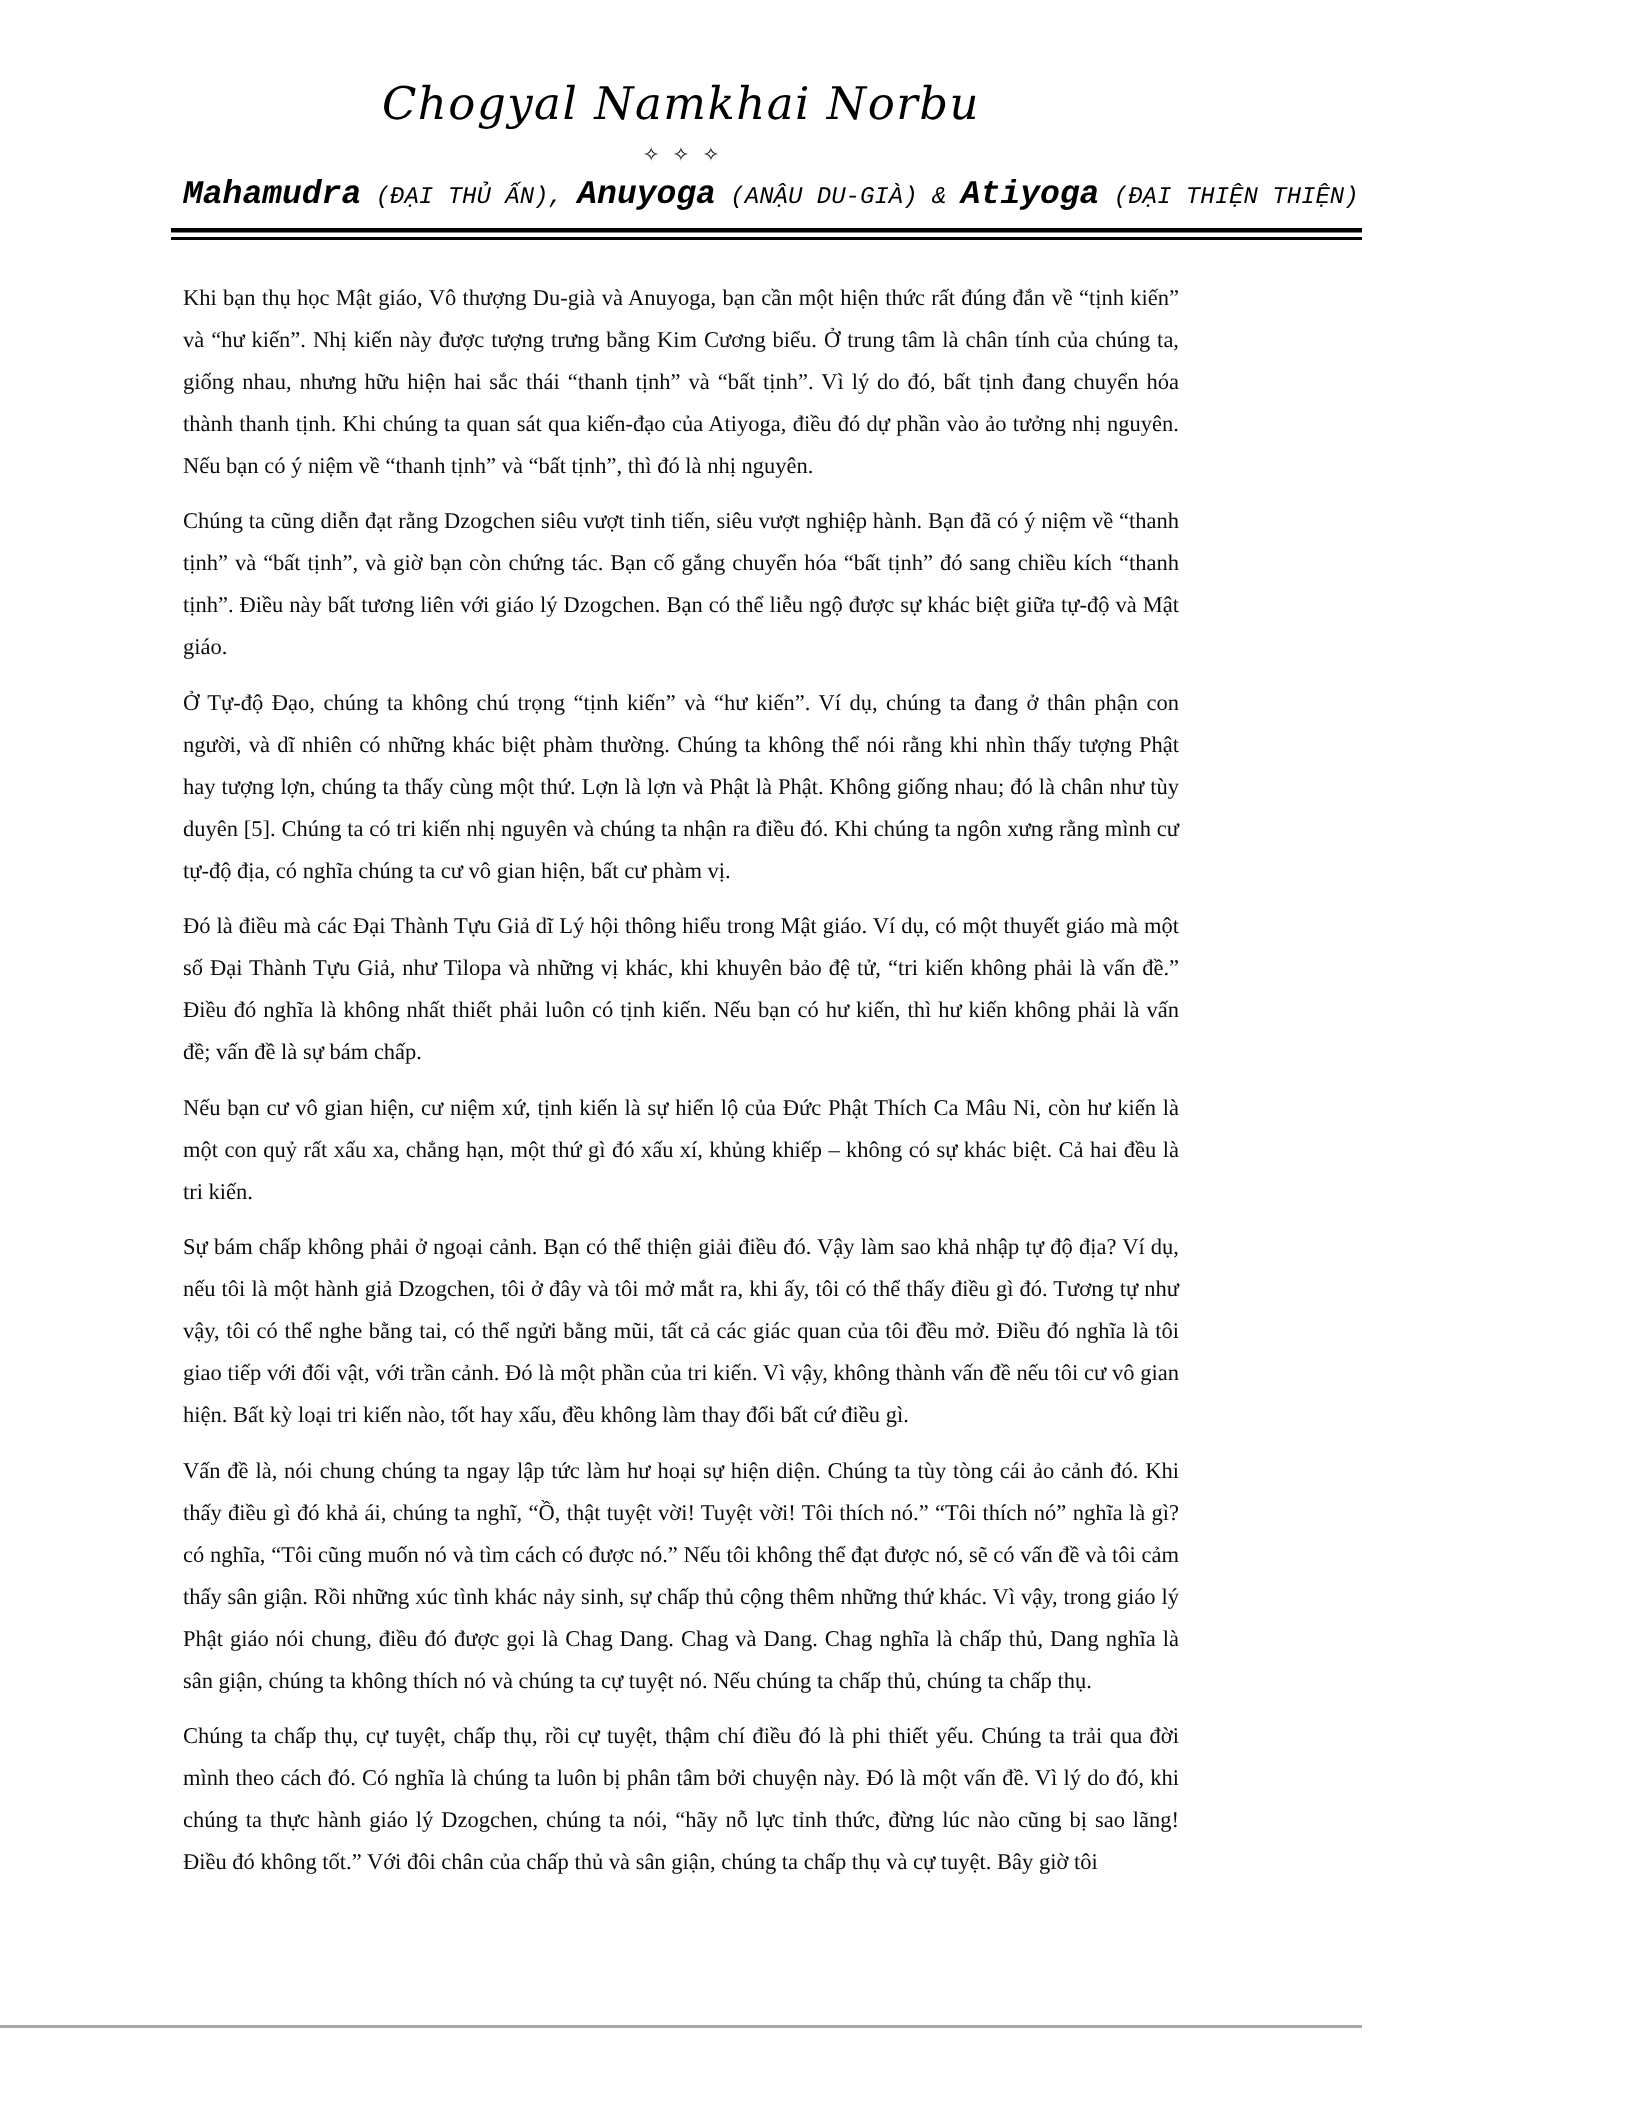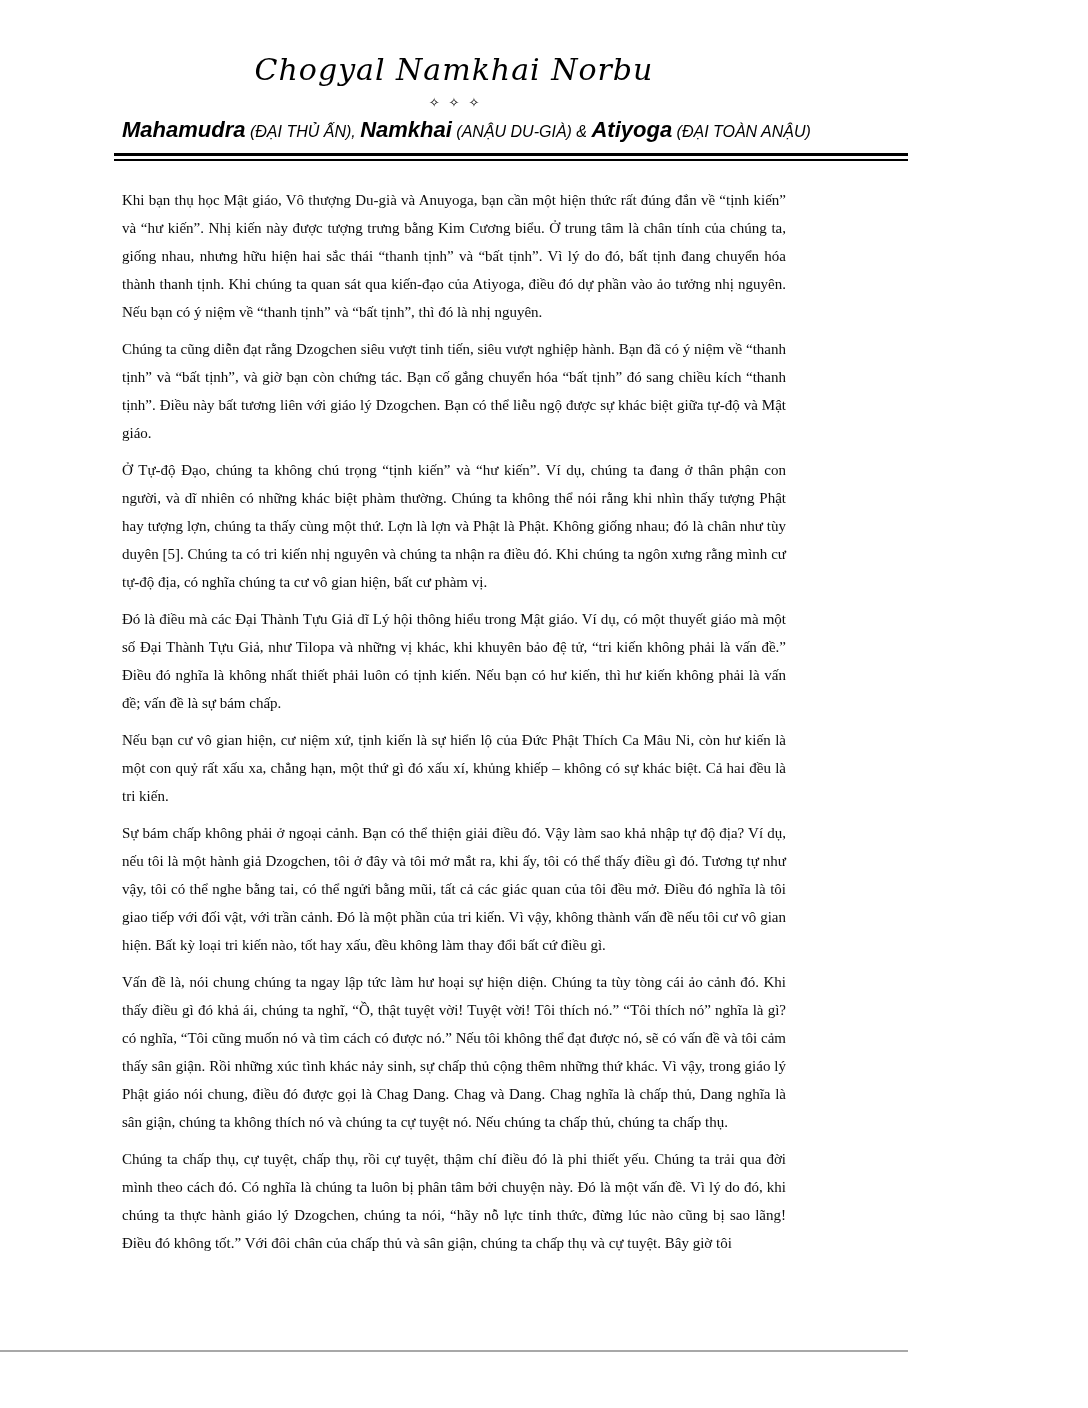--- a/index.html
+++ b/index.html
@@ -27,27 +27,27 @@
     letter-spacing:9px;
     padding-left:9px; 
     color:#000;
   }
   .subtitle{
     margin-top:6px;
     color:#000;
     white-space:nowrap;
   }
   .subtitle .script{
-    font-family:Liberation Sans, sans-serif;
+    font-family:Liberation Mono, monospace;
     font-style:italic;
     font-weight:bold;
     font-size:22px;
   }
   .subtitle .caps{
-    font-family:Liberation Sans, sans-serif;
+    font-family:Liberation Mono, monospace;
     font-style:italic;
     font-size:16px;
   }
   .rule{
     margin-top:10px;
     margin-left:-8px;
     width:849px;
     height:3px;                 
     border-top:3px solid #000;
     border-bottom:2px solid #000;
@@ -88,21 +88,21 @@
     line-height:1;
   }
 </style>
 </head>
 <body>
 
 <div class="page">
   <header>
     <div class="author">Chogyal Namkhai Norbu</div>
     <div class="ornament">✧✧✧</div>
-    <div class="subtitle"><span class="script">Mahamudra</span><span class="caps"> (ĐẠI THỦ ẤN), </span><span class="script">Namkhai</span><span class="caps"> (ANẬU DU-GIÀ) &amp; </span><span class="script">Atiyoga</span><span class="caps"> (ĐẠI TOÀN ANẬU)</span></div>
+    <div class="subtitle"><span class="script">Mahamudra</span><span class="caps"> (ĐẠI THỦ ẤN), </span><span class="script">Anuyoga</span><span class="caps"> (ANẬU DU-GIÀ) &amp; </span><span class="script">Atiyoga</span><span class="caps"> (ĐẠI THIỆN THIỆN)</span></div>
     <div class="rule"></div>
   </header>
 
   <main>
       <p><span>Khi bạn thụ học Mật giáo, Vô thượng Du-già và Anuyoga, bạn cần một hiện thức  rất đúng đắn về “tịnh kiến” và “hư kiến”. Nhị kiến này được tượng trưng bằng Kim Cương biểu. Ở trung tâm là chân tính của chúng ta, giống nhau, nhưng hữu hiện hai sắc thái “thanh tịnh” và “bất tịnh”. Vì lý do đó, bất tịnh đang chuyển hóa thành thanh tịnh. Khi chúng ta quan sát qua kiến-đạo của Atiyoga, điều đó dự phần vào ảo tưởng nhị nguyên. Nếu bạn có ý niệm về “thanh tịnh” và “bất tịnh”, thì đó là nhị nguyên.</span></p>
       <p><span>Chúng ta cũng diễn đạt rằng Dzogchen siêu vượt tinh tiến, siêu vượt nghiệp hành. Bạn đã có ý niệm về “thanh tịnh” và “bất tịnh”, và giờ bạn còn chứng tác. Bạn cố gắng chuyển hóa “bất tịnh” đó sang chiều kích “thanh tịnh”. Điều này bất tương liên với giáo lý Dzogchen. Bạn có thể liễu ngộ được sự khác biệt giữa tự-độ và Mật giáo.</span></p>
       <p><span>Ở Tự-độ Đạo, chúng ta không chú trọng “tịnh kiến” và “hư kiến”. Ví dụ, chúng ta đang ở thân phận con người, và dĩ nhiên có những khác biệt phàm thường. Chúng ta không thể nói rằng khi nhìn thấy tượng Phật hay tượng lợn, chúng ta thấy cùng một thứ. Lợn là lợn và Phật là Phật. Không giống nhau; đó là chân như tùy duyên [5]. Chúng ta có tri kiến nhị nguyên và chúng ta nhận ra điều đó. Khi chúng ta ngôn xưng rằng mình cư </span><span class="it">tự-độ địa</span><span>, có nghĩa chúng ta cư vô gian hiện, bất cư phàm vị.</span></p>
       <p><span>Đó là điều mà các Đại Thành Tựu Giả dĩ Lý hội thông hiểu trong Mật giáo. Ví dụ, có một thuyết giáo mà một số Đại Thành Tựu Giả, như Tilopa và những vị khác, khi khuyên bảo đệ tử, “tri kiến không phải là vấn đề.” Điều đó nghĩa là không nhất thiết phải luôn có tịnh kiến. Nếu bạn có hư kiến, thì hư kiến không phải là vấn đề; vấn đề là sự bám chấp.</span></p>
       <p><span>Nếu bạn cư vô gian hiện, cư niệm xứ, tịnh kiến là sự hiển lộ của Đức Phật Thích Ca Mâu Ni, còn hư kiến là một con quỷ rất xấu xa, chẳng hạn, một thứ gì đó xấu xí, khủng khiếp – không có sự khác biệt. Cả hai đều là tri kiến.</span></p>
       <p><span>Sự bám chấp không phải ở ngoại cảnh. Bạn có thể thiện giải điều đó. Vậy làm sao khả nhập tự độ địa? Ví dụ, nếu tôi là một hành giả Dzogchen, tôi ở đây và tôi mở mắt ra, khi ấy, tôi có thể thấy điều gì đó. Tương tự như vậy, tôi có thể nghe bằng tai, có thể ngửi bằng mũi, tất cả các giác quan của tôi đều mở. Điều đó nghĩa là tôi giao tiếp với đối vật, với trần cảnh. Đó là một phần của tri kiến. Vì vậy, không thành vấn đề nếu tôi cư vô gian hiện. Bất kỳ loại tri kiến nào, tốt hay xấu, đều không làm thay đổi bất cứ điều gì.</span></p>

